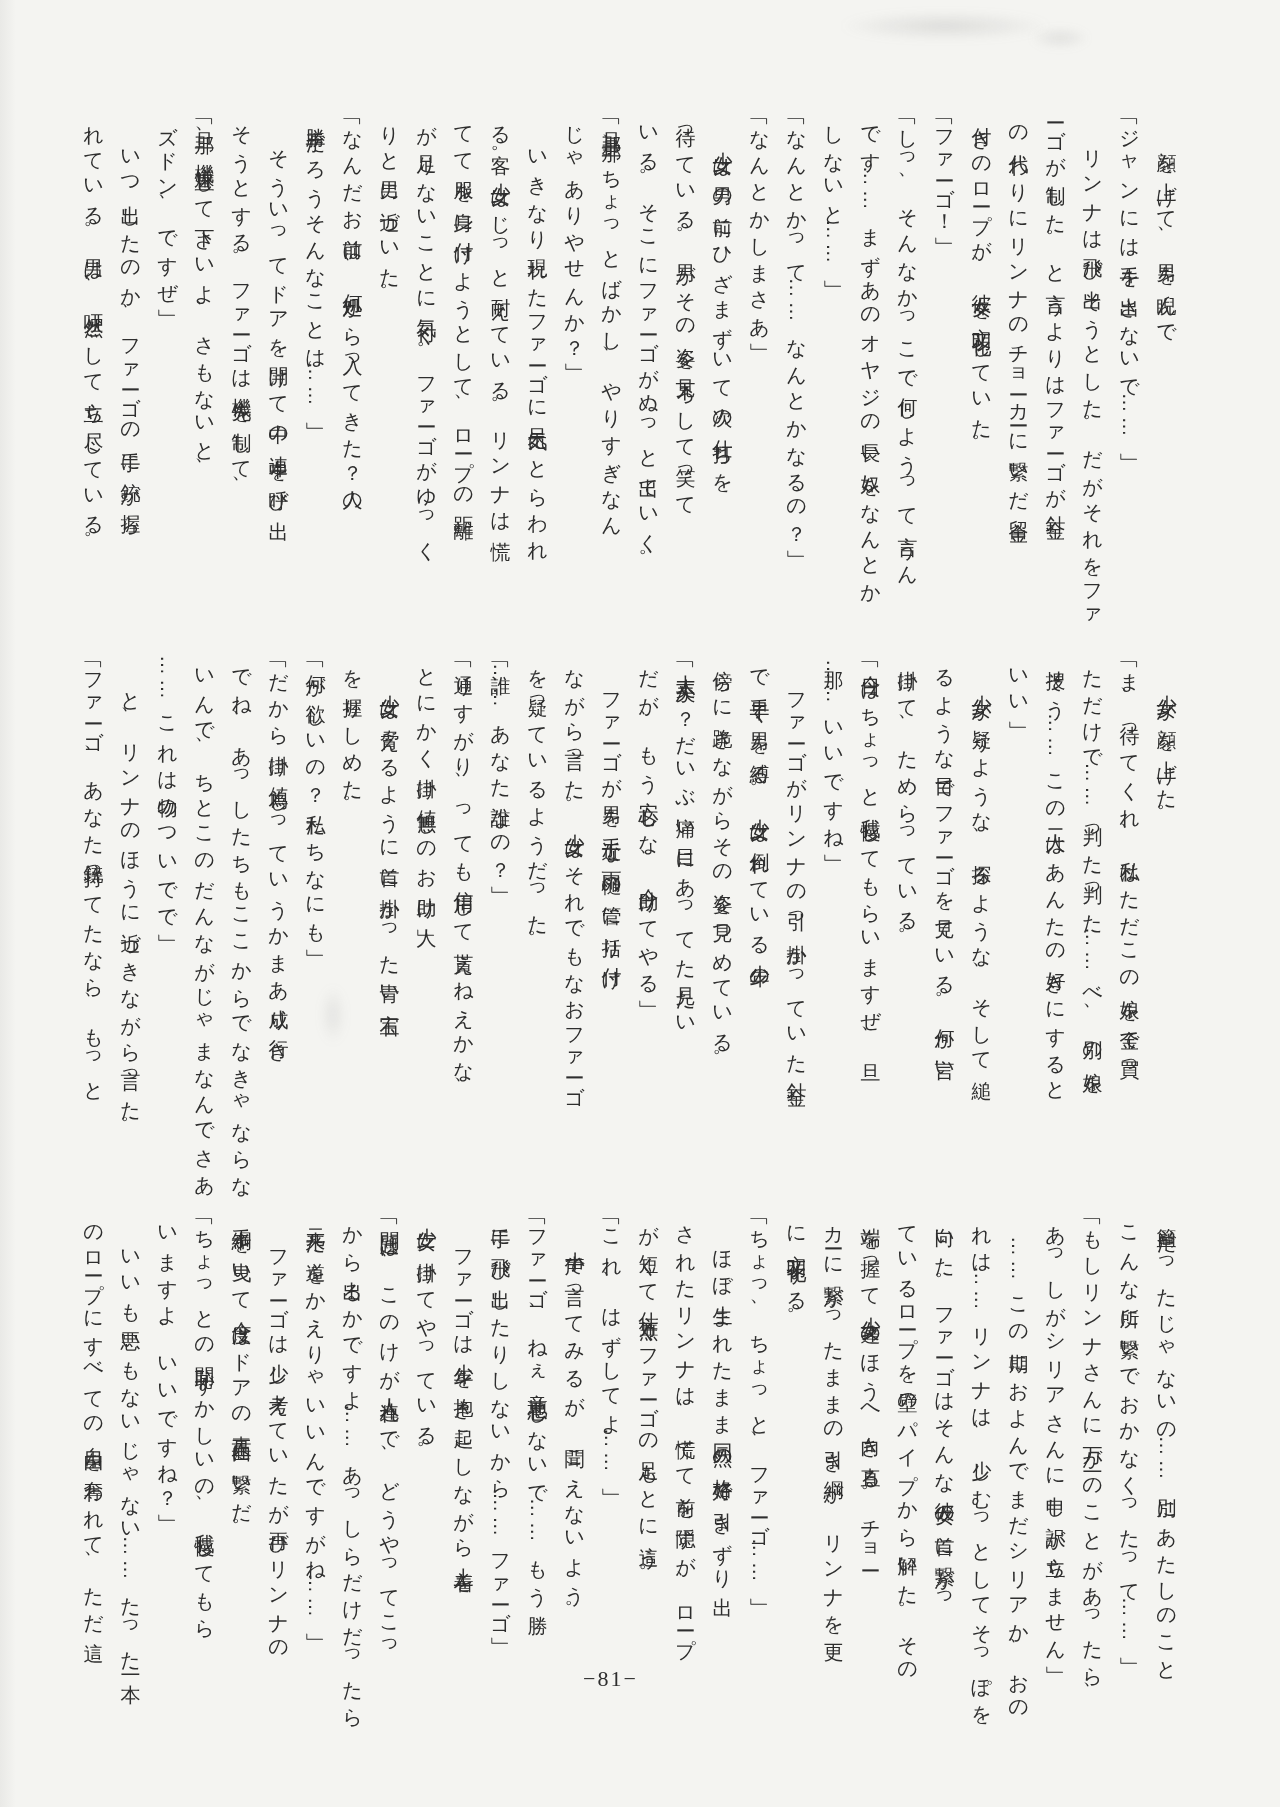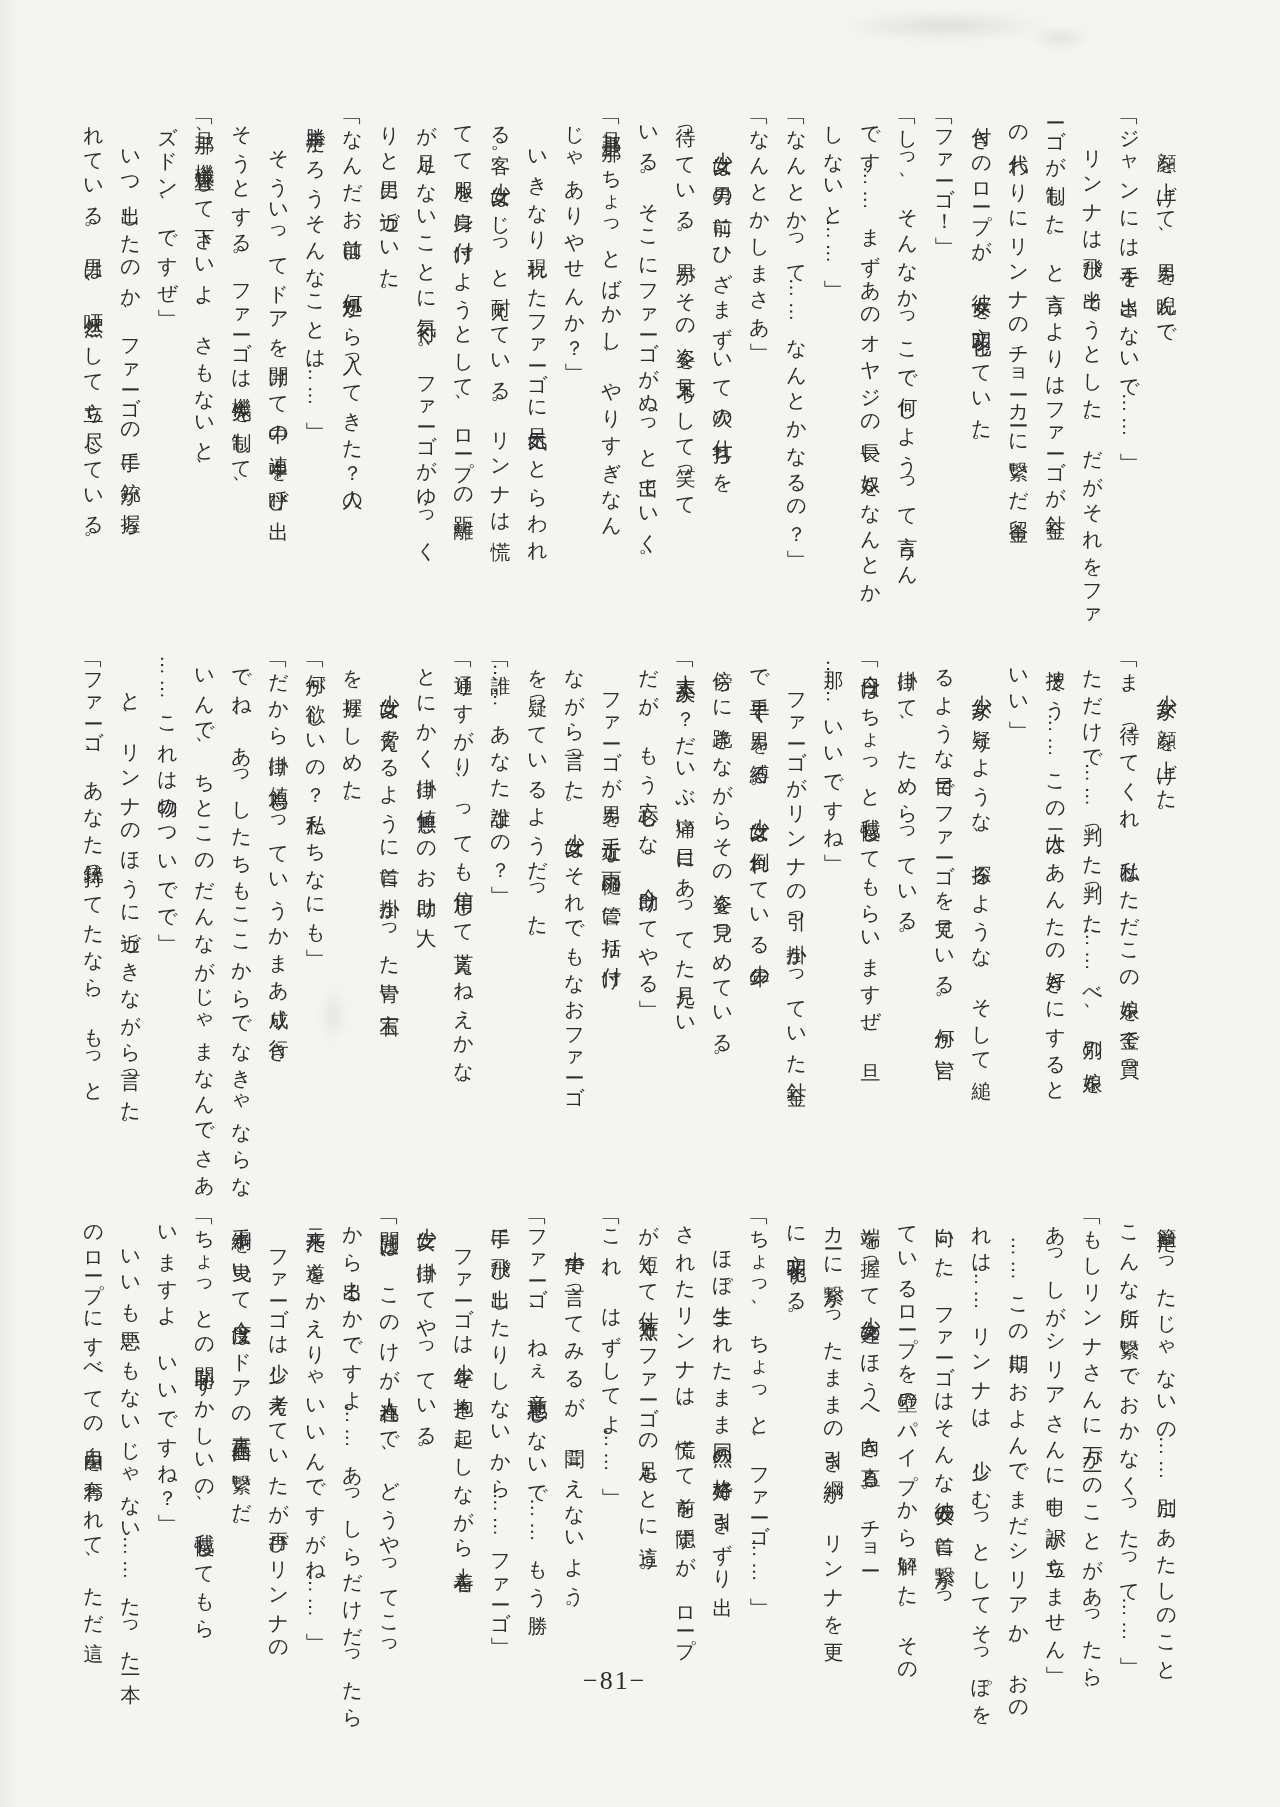--- a/index.html
+++ b/index.html
@@ -32,21 +32,21 @@
   }
   .band .vcol{ height:100%; }
   #band-top    { top:112px; }
   #band-middle { top:655px; }
   #band-bottom { top:1212px; }
   .page-number{
     position:absolute;
     top:1666px;
     left:583px;
     font-family:"Liberation Serif","DejaVu Serif",serif;
-    font-size:26px;
+    font-size:22px;
     letter-spacing:2px;
     color:#2e2e2e;
   }
   .smudge{
     position:absolute;
     pointer-events:none;
     filter:blur(5px);
   }
   #smudge-top{
     left:838px; top:12px; width:215px; height:28px;

